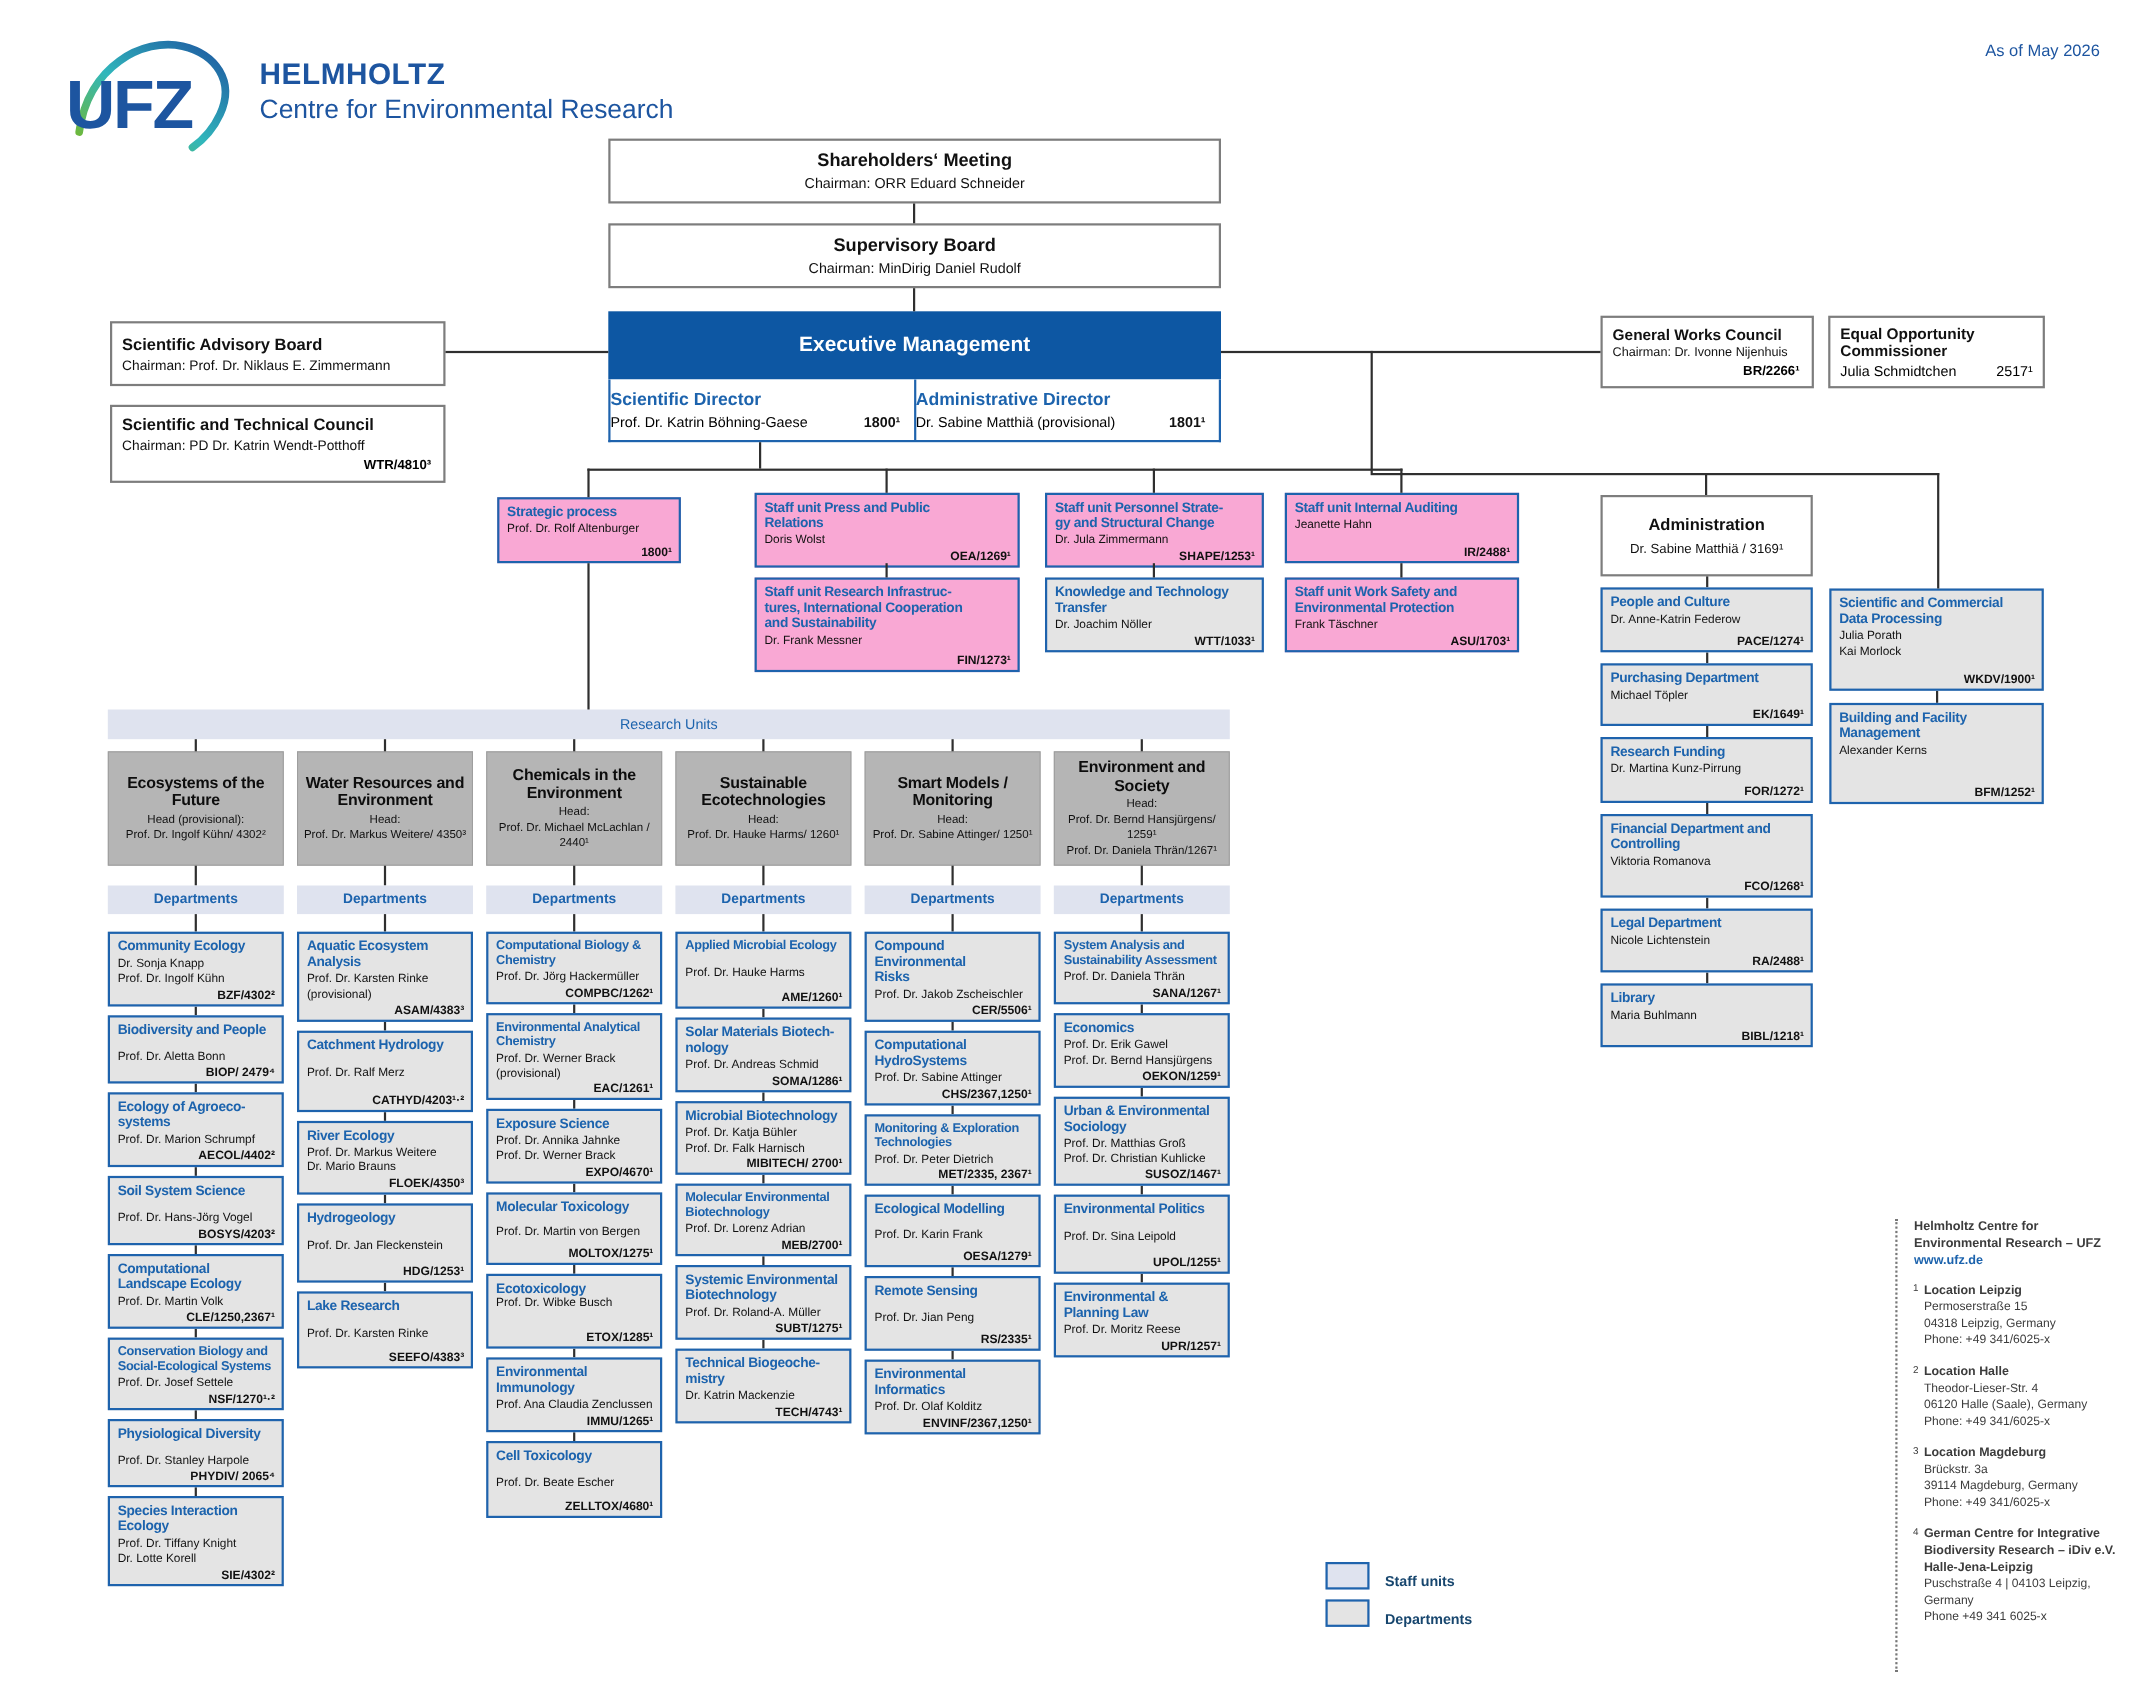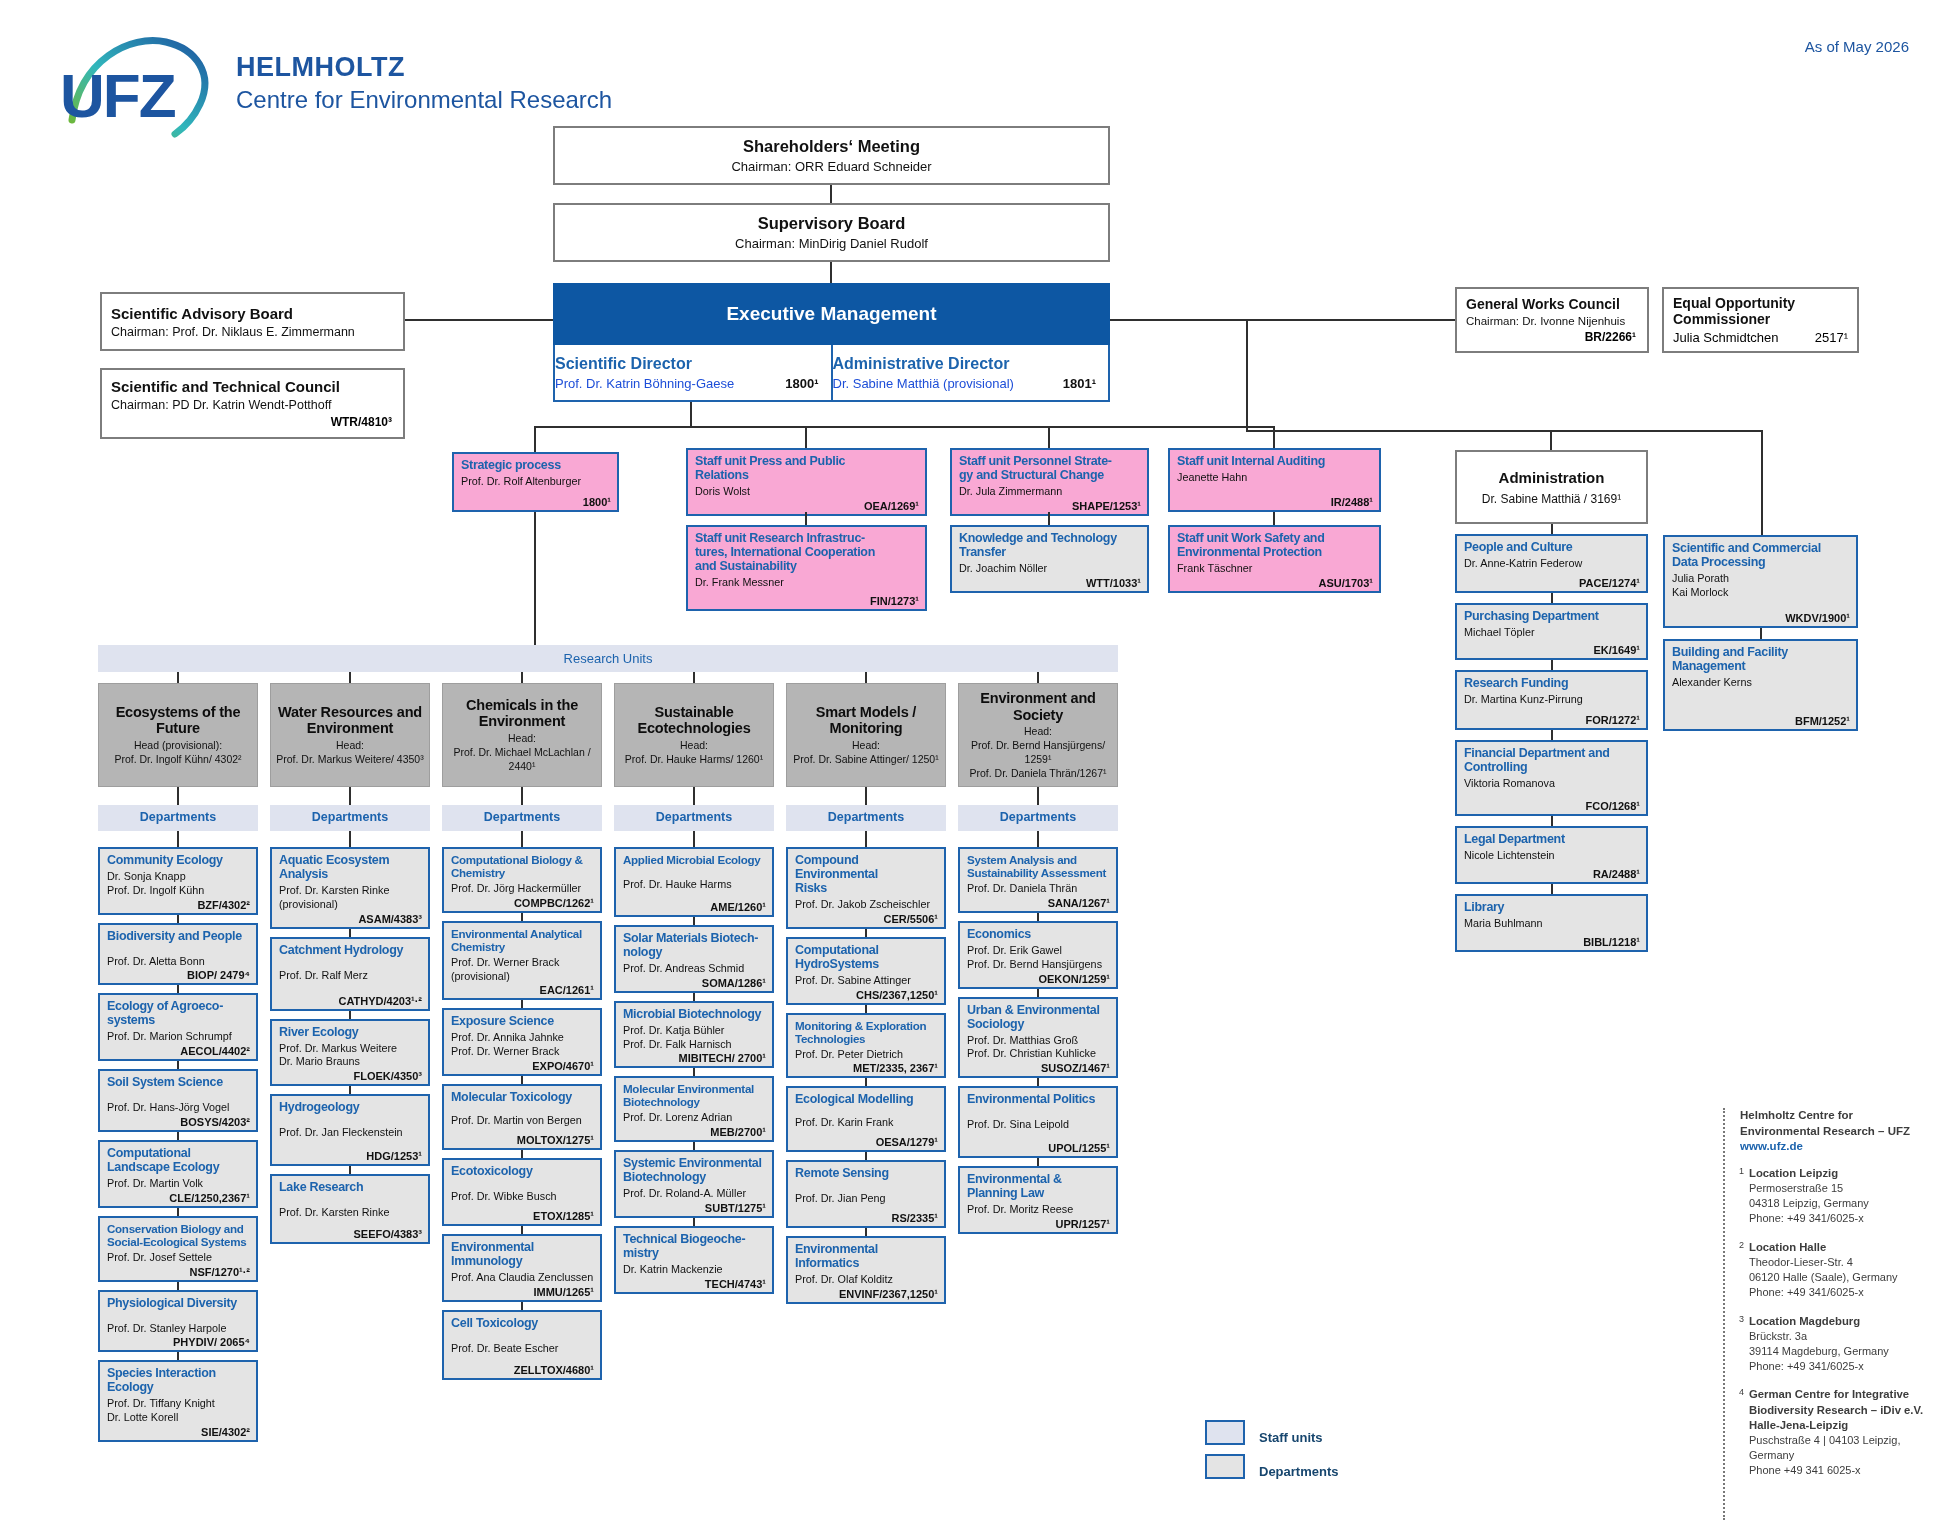--- a/index.html
+++ b/index.html
@@ -41,21 +41,21 @@
   #g-gwc   { left: 1455px; top: 287px; width: 194px; height: 66px; }
   #g-eoc   { left: 1662px; top: 287px; width: 197px; height: 66px; }
 
   
   #exec { position: absolute; left: 553px; top: 283px; width: 557px; }
   #exec .banner { height: 62px; background: #0d57a3; color: #fff; font-size: 19px; font-weight: bold; text-align: center; line-height: 62px; }
   #exec .dirs { display: flex; height: 57px; background: #fff; border: 2px solid #1e63ad; border-top: none; }
   .dcell { flex: 1; position: relative; display: flex; flex-direction: column; justify-content: center; gap: 3px; text-align: left; }
   .dcell + .dcell { border-left: 2px solid #1e63ad; }
   .dcell .dt { color: #1c63ad; font-weight: bold; font-size: 16px; }
-  .dcell .dn { font-size: 13px; color: #1d4ed8; padding-right: 68px; }
+  .dcell .dn { font-size: 13px; color: #000000; padding-right: 68px; }
   .dcell .dc { position: absolute; right: 12px; bottom: 9px; font-size: 13px; font-weight: bold; color: #111; }
 
   
   .bb { position: relative; background: #f9a8d4; border: 2px solid #1e63ad; padding: 4px 6px 15px 7px; }
   .bb.grey { background: #e4e4e4; }
   .bb .bt { color: #1c63ad; font-weight: bold; font-size: 12.5px; line-height: 1.12; white-space: pre-line; letter-spacing: -0.3px; }
   .bb .bt.sm { font-size: 11.6px; }
   .bb .bp { font-size: 10.8px; line-height: 1.28; margin-top: 3px; white-space: pre-line; color: #111; }
   .bb .bc { position: absolute; right: 6px; bottom: 2px; font-size: 11px; font-weight: bold; color: #111; white-space: nowrap; }
   .sbox { position: absolute; }
@@ -417,21 +417,21 @@
       </div>
     <div class="vconn c8"></div>
     <div class="bb grey" style="min-height:66px">
         <div class="bt">Molecular Toxicology</div>
         <div class="bp" style="margin-top:10px">Prof. Dr. Martin von Bergen</div>
         <div class="bc">MOLTOX/1275¹</div>
       </div>
     <div class="vconn c8"></div>
     <div class="bb grey" style="min-height:68px">
         <div class="bt">Ecotoxicology</div>
-        <div class="bp" style="margin-top:12px">Prof. Dr. Wibke Busch</div>
+        <div class="bp" style="margin-top:0">Prof. Dr. Wibke Busch</div>
         <div class="bc">ETOX/1285¹</div>
       </div>
     <div class="vconn c8"></div>
     <div class="bb grey">
         <div class="bt">Environmental
 Immunology</div>
         <div class="bp">Prof. Ana Claudia Zenclussen</div>
         <div class="bc">IMMU/1265¹</div>
       </div>
     <div class="vconn c8"></div>

